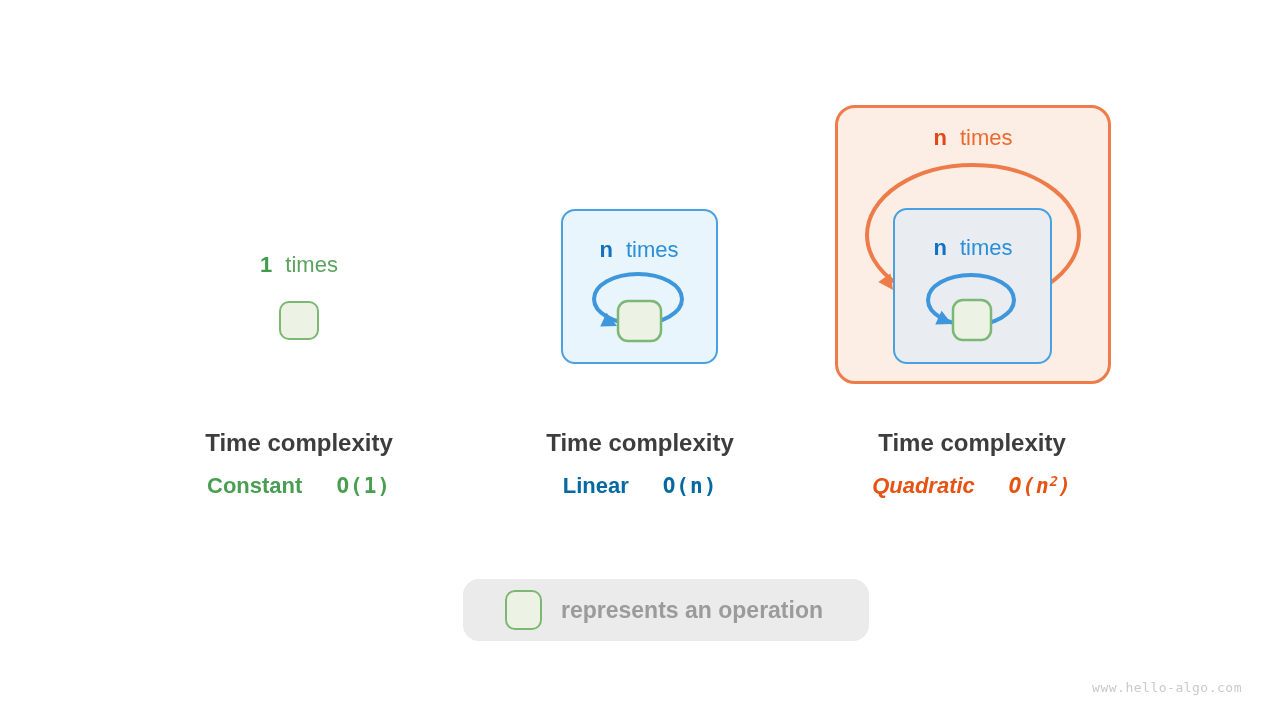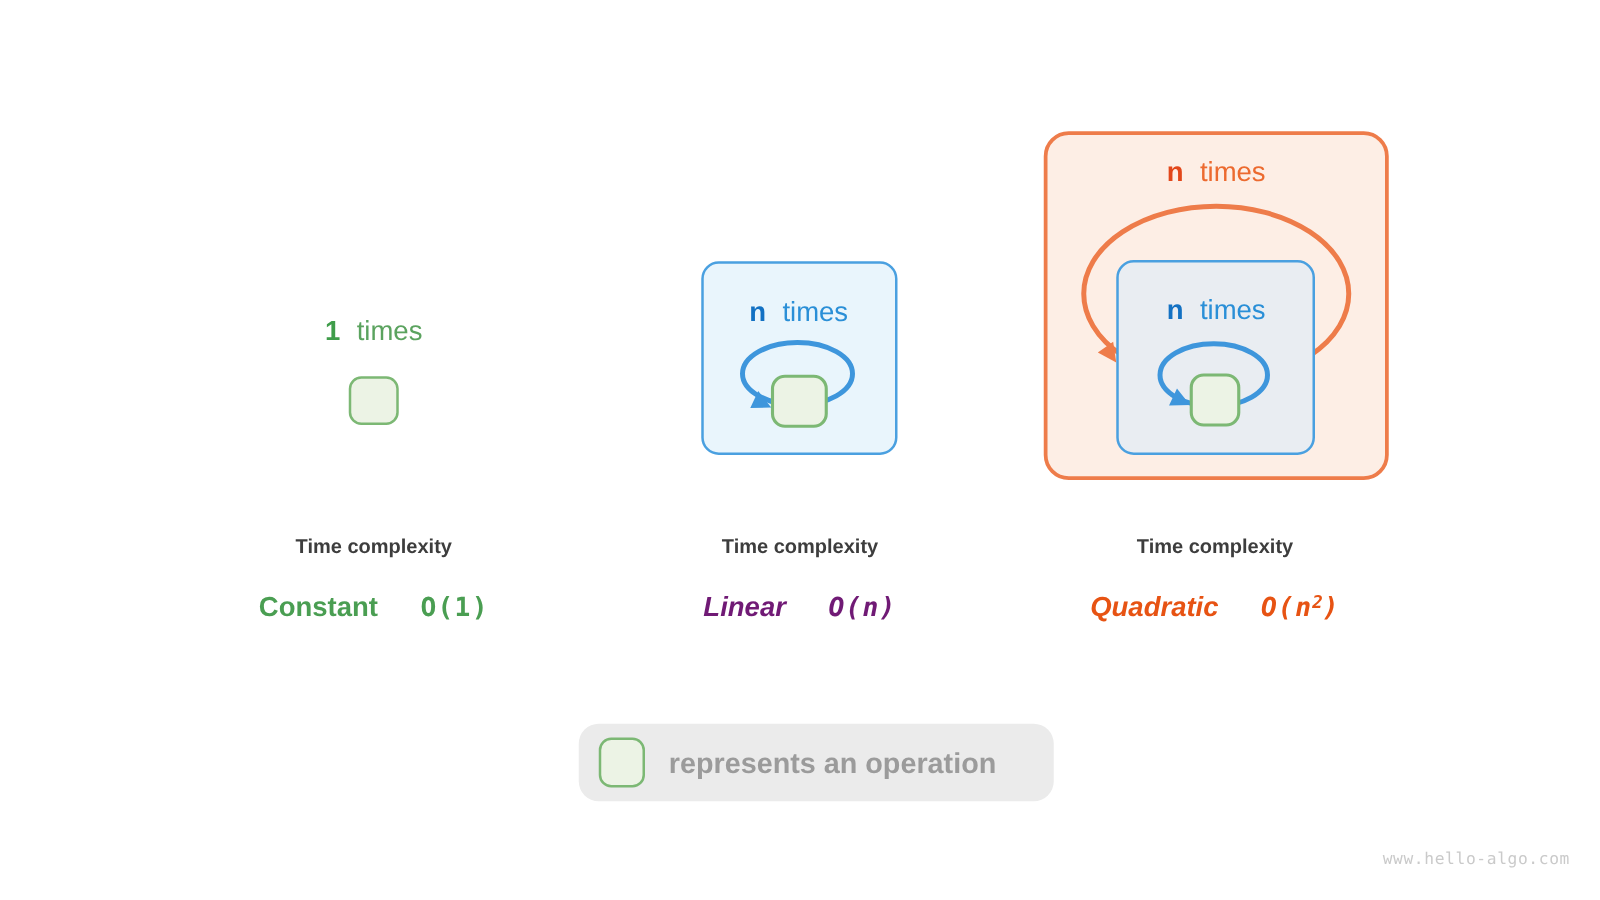--- a/index.html
+++ b/index.html
@@ -40,44 +40,44 @@
   .svg3i{left:893px;top:208px;}
 
   
   .lbl1{left:149px;top:252px;}
   .lbl2{left:489px;top:237px;}
   .lbl3o{left:823px;top:125px;}
   .lbl3i{left:823px;top:235px;}
 
   
   .cap{position:absolute;width:300px;display:flex;justify-content:center;align-items:baseline;}
-  .cap-title{top:429px;font-size:16px;font-weight:700;color:#3d3d3d;}
+  .cap-title{top:429px;font-size:24px;font-weight:700;color:#3d3d3d;}
   .cap-name{top:473px;gap:4px;}
   .cap-name .name{font-size:22px;font-weight:700;}
   .cap-name .notation{
     font-family:"DejaVu Sans Mono","Liberation Mono",monospace;
     font-size:21px;font-weight:700;letter-spacing:1px;margin-left:30px;
   }
   .cap-name .sup{font-size:14px;vertical-align:7px;letter-spacing:0;}
   .col1{left:149px;} .col2{left:490px;} .col3{left:822px;}
   .green-text .name,.green-text .notation{color:#4a9e52;}
-  .blue-text .name,.blue-text .notation{color:#701a75;font-style:italic;}
+  .blue-text .name,.blue-text .notation{color:#0369a1;}
   .orange-text .name,.orange-text .notation{color:#e75313;font-style:italic;}
 
   
   .legend{
     position:absolute;left:463px;top:579px;width:364px;height:62px;background:#ebebeb;
-    border-radius:16px;display:flex;align-items:center;padding-left:16px;box-sizing:content-box;
+    border-radius:16px;display:flex;align-items:center;padding-left:42px;box-sizing:content-box;
   }
   .legend .op-square{position:static;width:37px;height:40px;flex:0 0 auto;}
   .legend-text{margin-left:19px;font-size:23px;font-weight:700;color:#9b9b9b;}
 
   
   .watermark{
-    position:absolute;right:24px;bottom:25px;
+    position:absolute;right:38px;bottom:25px;
     font-family:"DejaVu Sans Mono","Liberation Mono",monospace;
     font-size:13px;color:#cacaca;letter-spacing:0.5px;
   }
 </style>
 </head>
 <body>
 
 <div class="canvas">
 
   <div class="times-label green-label lbl1">

